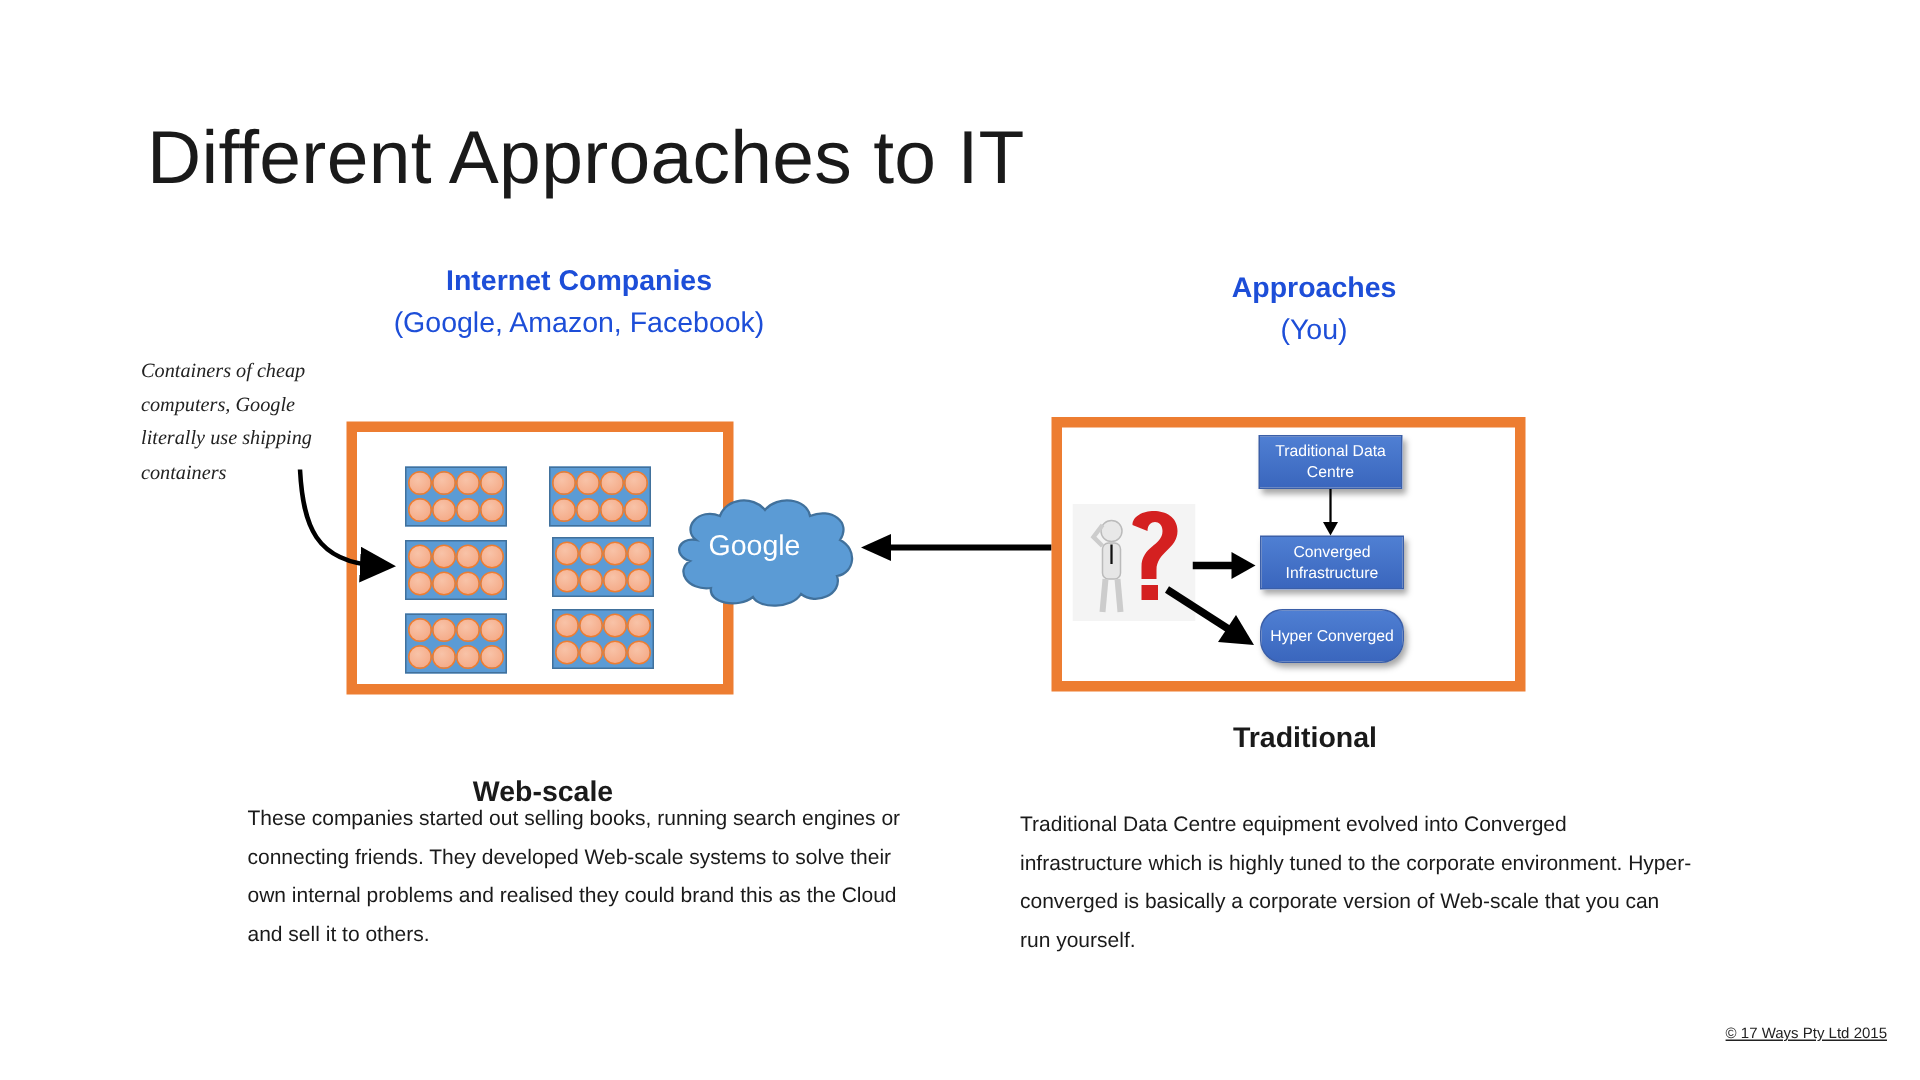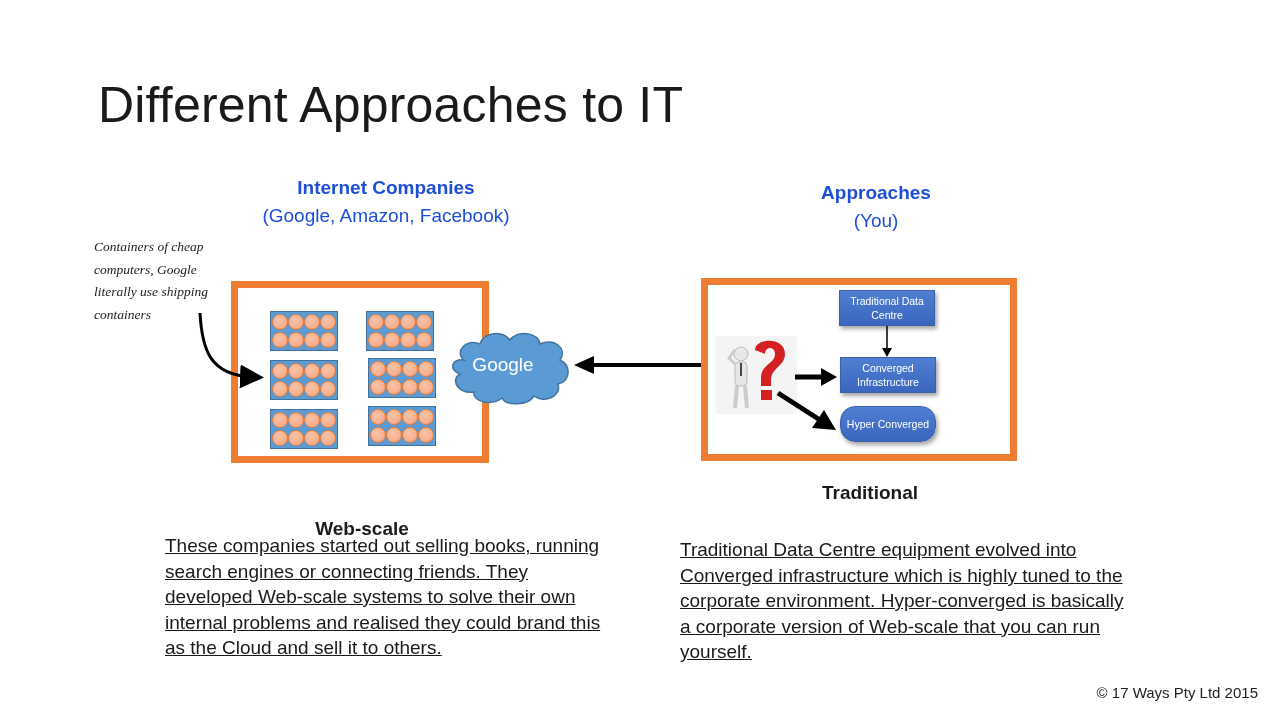--- a/index.html
+++ b/index.html
@@ -7,22 +7,22 @@
     .abs { position: absolute; }
     .title { left: 98px; top: 76px; font-size: 50px; font-weight: normal; color: #1a1a1a; letter-spacing: 0.2px; white-space: nowrap; }
     .heading { font-size: 19px; text-align: center; line-height: 28px; color: #1d4ed8; }
     .heading b { font-weight: bold; display: block; }
     .annot { left: 66px; top: 236px; width: 140px; font-family: "Liberation Serif", serif; font-style: italic; font-size: 13.5px; line-height: 22.5px; color: #222; margin-left: 28px; }
     .frame { border: 7px solid #ed7d31; background: #fff; }
     .container { width: 68px; height: 40px; background: #5b9bd5; border: 1px solid #41719c; display: grid; grid-template-columns: repeat(4, 1fr); grid-template-rows: repeat(2, 1fr); padding: 1px; gap: 0; }
     .ball { width: 16px; height: 16px; border-radius: 50%; background: radial-gradient(circle at 40% 35%, #f8c3a8, #f4a47f); border: 1px solid #ed7d31; margin: 1px 0 0 0; }
     .blue-box { width: 96px; height: 36px; background: linear-gradient(#4f7fd3, #3a66bd); color: #fff; font-size: 10.5px; line-height: 14px; text-align: center; display: flex; align-items: center; justify-content: center; box-shadow: 2px 3px 4px rgba(0,0,0,0.35); border: 1px solid #3b5fa8; }
     .sub { font-size: 19px; font-weight: bold; text-align: center; color: #1a1a1a; }
-    .para { font-size: 19px; line-height: 25.5px; color: #1a1a1a; text-decoration: underline; }
-    .copy { right: 22px; top: 684px; font-size: 15px; color: #222; }
+    .para { font-size: 14px; line-height: 25.5px; color: #1a1a1a; }
+    .copy { right: 22px; top: 684px; font-size: 10px; color: #222; text-decoration: underline; }
   </style>
 </head>
 <body>
 
 <div class="abs title">Different Approaches to IT</div>
 
 <div class="abs heading" style="left:236px; top:174px; width:300px;">
   <b>Internet Companies</b>
   <span>(Google, Amazon, Facebook)</span>
 </div>

